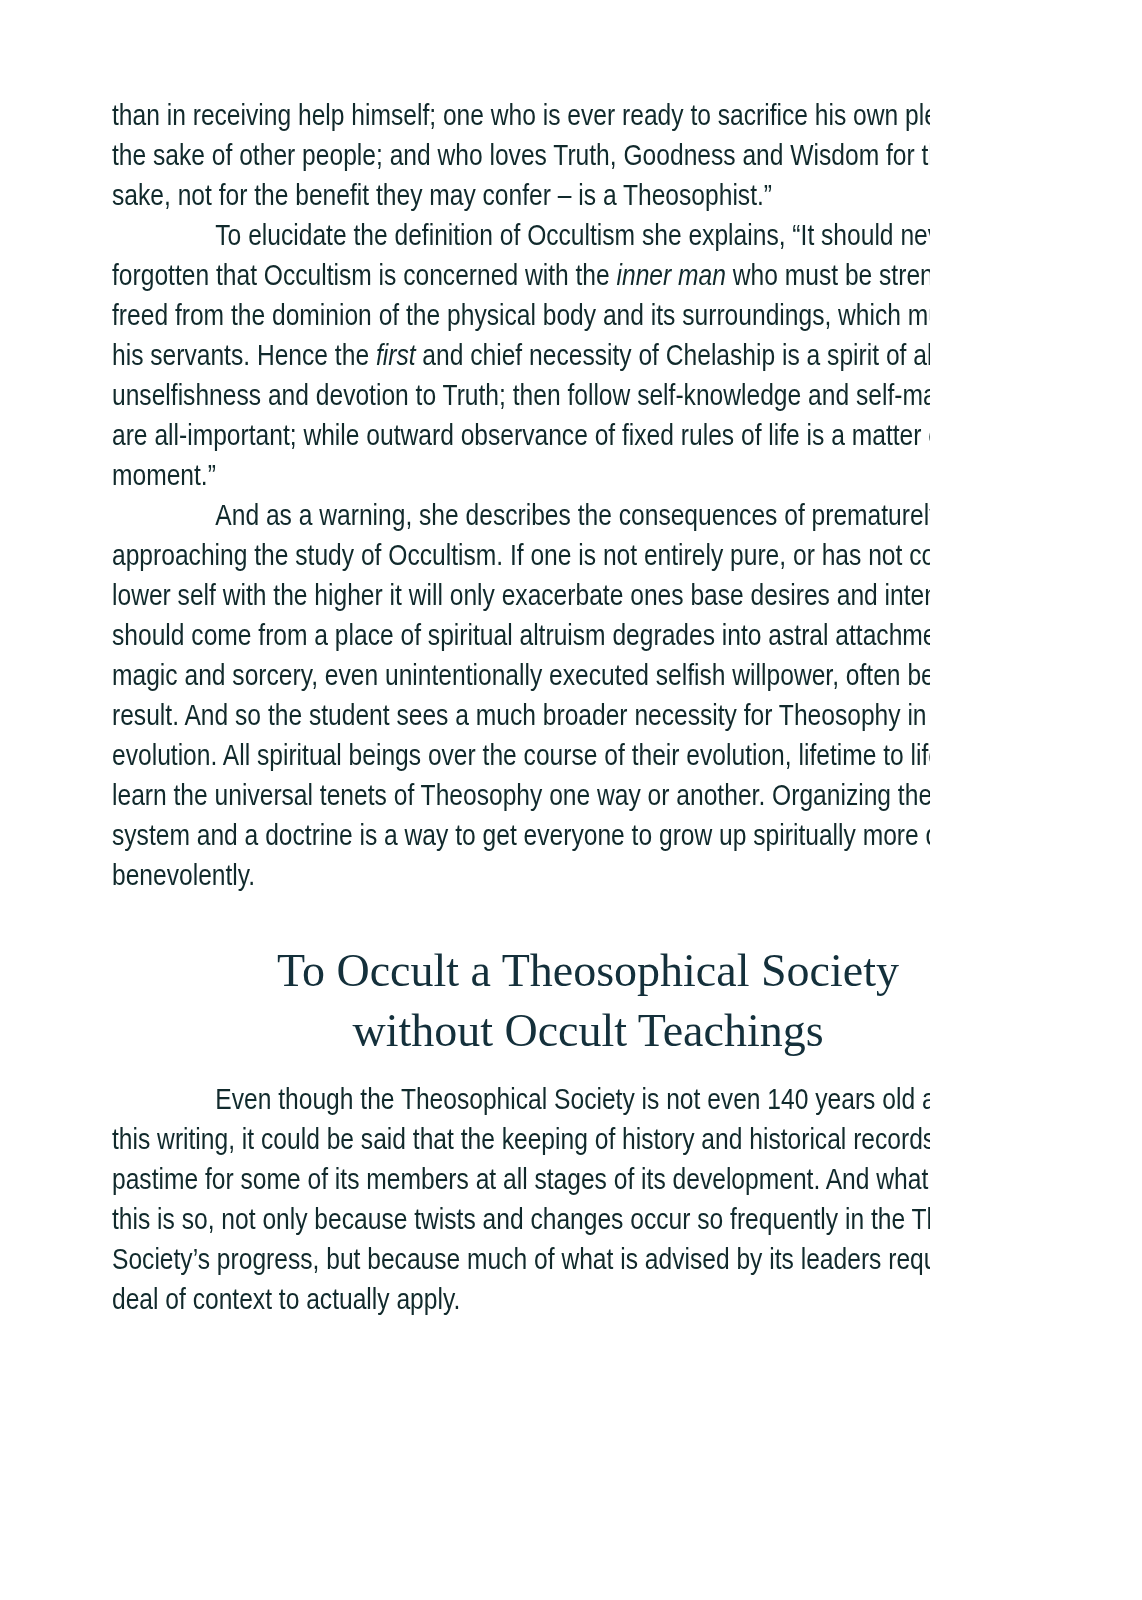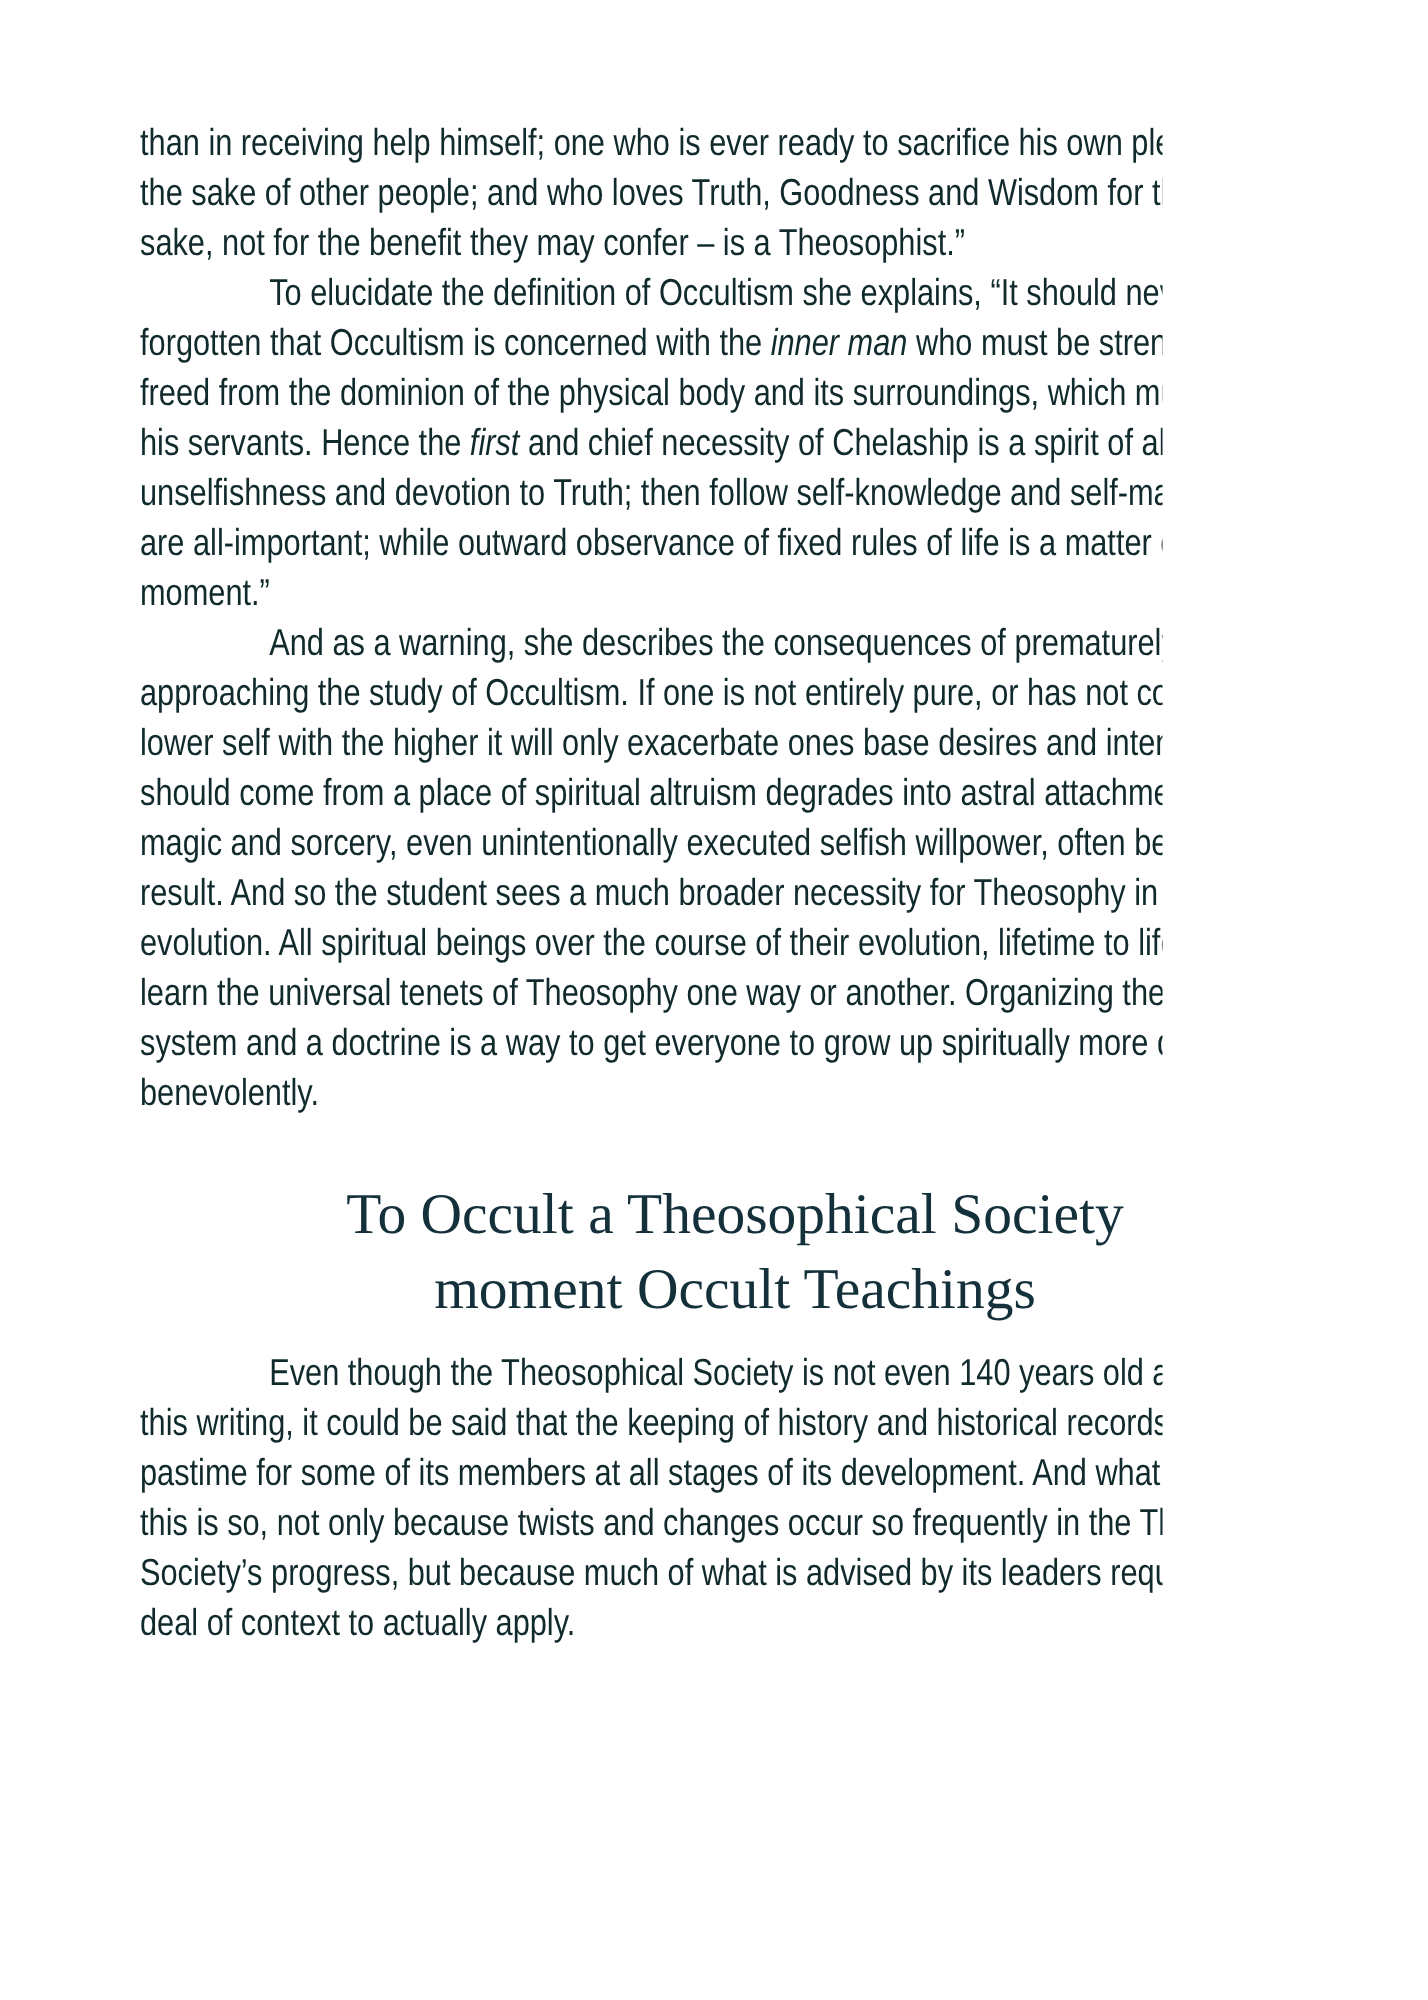--- a/index.html
+++ b/index.html
@@ -50,20 +50,20 @@
 <div class="page">
 
   <div class="text-block block-top">
     <p class="par"><span>than in receiving help himself; one who is ever ready to sacrifice his own pleasures for the sake of other people; and who loves Truth, Goodness and Wisdom for their own sake, not for the benefit they may confer – is a Theosophist.”</span></p>
     <p class="par indent"><span>To elucidate the definition of Occultism she explains, “It should never be forgotten that Occultism is concerned with the </span><span class="italic">inner man</span><span> who must be strengthened and freed from the dominion of the physical body and its surroundings, which must become his servants. Hence the </span><span class="italic">first</span><span> and chief necessity of Chelaship is a spirit of absolute unselfishness and devotion to Truth; then follow self-knowledge and self-mastery. These are all-important; while outward observance of fixed rules of life is a matter of secondary moment.”</span></p>
     <p class="par indent"><span>And as a warning, she describes the consequences of prematurely approaching the study of Occultism. If one is not entirely pure, or has not conquered the lower self with the higher it will only exacerbate ones base desires and intentions. What should come from a place of spiritual altruism degrades into astral attachments. Black magic and sorcery, even unintentionally executed selfish willpower, often becomes the result. And so the student sees a much broader necessity for Theosophy in human evolution. All spiritual beings over the course of their evolution, lifetime to lifetime, will learn the universal tenets of Theosophy one way or another. Organizing the tenets into a system and a doctrine is a way to get everyone to grow up spiritually more quickly and benevolently.</span></p>
   </div>
 
   <h1 class="heading">
     <span class="heading-line">To Occult a Theosophical Society</span>
-    <span class="heading-line">moment Occult Teachings</span>
+    <span class="heading-line">without Occult Teachings</span>
   </h1>
 
   <div class="text-block block-bottom">
     <p class="par indent"><span>Even though the Theosophical Society is not even 140 years old at the time of this writing, it could be said that the keeping of history and historical records is a fervent pastime for some of its members at all stages of its development. And what good fortune this is so, not only because twists and changes occur so frequently in the Theosophical Society’s progress, but because much of what is advised by its leaders requires a great deal of context to actually apply.</span></p>
   </div>
 
 </div>
 
 </body></html>

